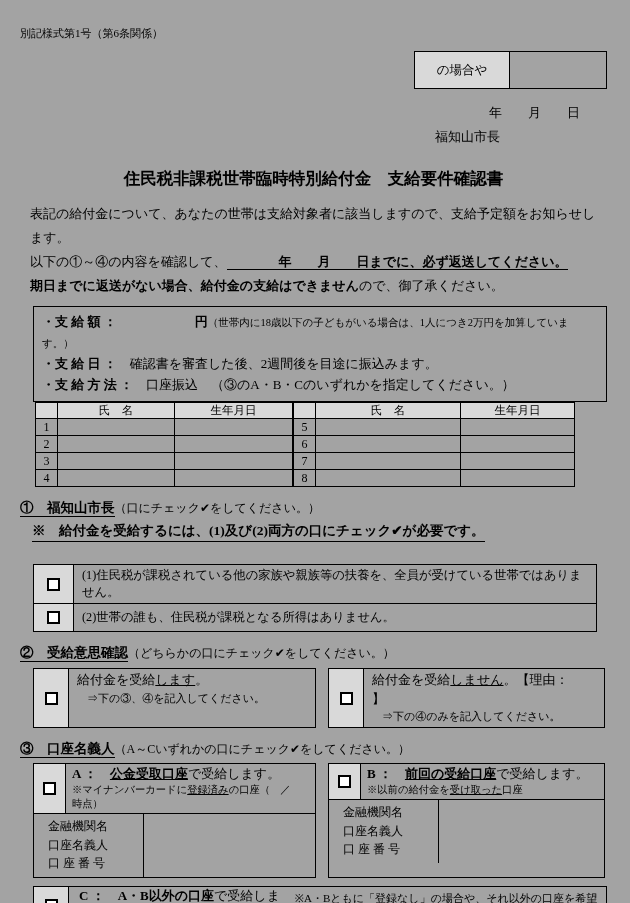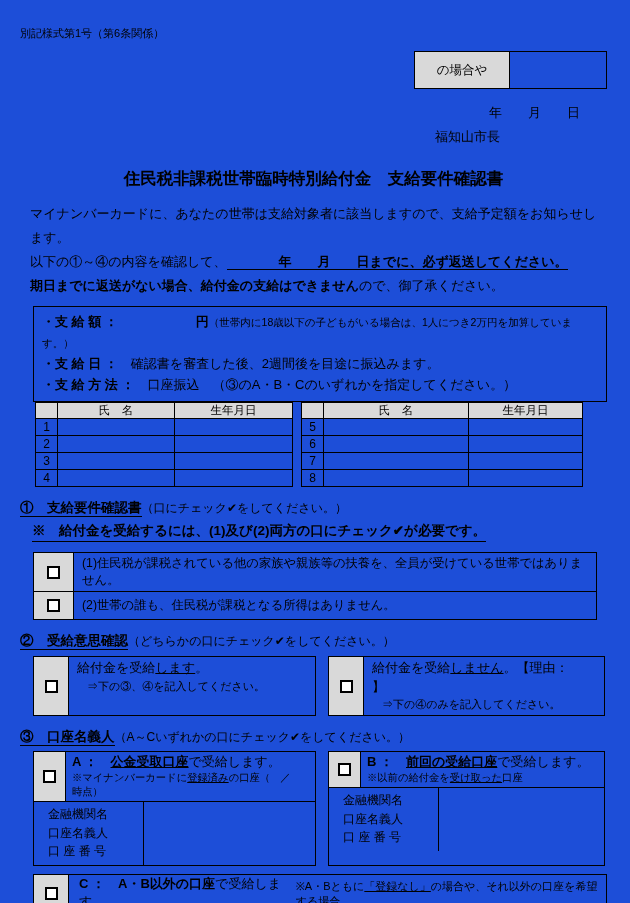--- a/index.html
+++ b/index.html
@@ -1,19 +1,19 @@
 <!DOCTYPE html>
 <html><head>
 <meta charset="utf-8">
 <style>
   * { margin:0; padding:0; box-sizing:border-box; }
   body { background:#fff; }
   .page {
-    position:relative; width:630px; height:903px; background:#1d4ed8;
-    font-family:Liberation Sans, sans-serif;
+    position:relative; width:630px; height:903px; background:#a3a3a3;
+    font-family:Liberation Serif, serif;
     color:#000; font-size:13px; overflow:hidden;
     padding:26px 23px 0 20px;
   }
   .gray { background:#d9d9d9; }
   .bold { font-weight:bold; }
   .u { text-decoration:underline; }
   .cb { display:inline-block; width:13px; height:13px; border:2px solid #000; background:#fff; vertical-align:middle; }
 
   .form-number { font-size:11px; }
 
@@ -26,32 +26,32 @@
 
   .doc-title { text-align:center; font-size:16.5px; font-weight:bold; margin-top:22px; }
 
   .intro { margin:12px 0 0 10px; line-height:1.85; font-size:13px; }
   .intro .b2u { border-bottom:1.5px solid #000; font-weight:bold; }
 
   .payment-box { border:1.5px solid #000; margin:8px 0 0 13px; padding:5px 6px 6px 8px; line-height:1.6; font-size:13px; }
   .payment-box .note-sm { font-size:10.5px; }
 
   .child-heading { font-weight:bold; margin:10px 0 3px 15px; font-size:13px; }
-  .child-tables { display:flex; margin-left:15px; gap:8px; }
+  .child-tables { display:flex; margin-left:15px; gap:0; }
   .ctable { border-collapse:collapse; }
   .ctable td { border:1px solid #000; height:17px; font-size:12px; padding:0 2px; }
   .ctable .hdr { text-align:center; font-size:11.5px; height:15px; }
   .ctable .num { width:22px; text-align:center; }
   .ctl .name { width:117px; } .ctl .dob { width:118px; text-align:center; }
   .ctr .name { width:145px; } .ctr .dob { width:114px; text-align:center; }
 
   .sec-heading { margin:12px 0 0 0; font-size:13.5px; }
   .sec-heading .ht { font-weight:bold; border-bottom:1.5px solid #000; padding-bottom:1px; }
   .sec-heading .hn { font-size:12px; }
-  .caution { margin:5px 0 4px 12px; font-size:13.5px; font-weight:bold; border-bottom:1.5px solid #000; display:inline-block; padding-bottom:1px; }
+  .caution { margin:5px 0 16px 12px; font-size:13.5px; font-weight:bold; border-bottom:1.5px solid #000; display:inline-block; padding-bottom:1px; }
 
   .req-table { border:1.5px solid #000; margin:6px 0 0 13px; width:564px; }
   .req-row { display:flex; border-bottom:1px solid #000; }
   .req-row:last-child { border-bottom:none; }
   .req-row .cbcell { width:40px; border-right:1px solid #000; display:flex; align-items:center; justify-content:center; padding:7px 0; }
   .req-row .txt { flex:1; display:flex; align-items:center; padding:2px 4px 2px 8px; font-size:12.3px; }
 
   .choice-row { display:flex; gap:12px; margin:6px 0 0 13px; }
   .choice-box { border:1.5px solid #000; display:flex; }
   .choice-box .cbcell { width:35px; border-right:1px solid #000; display:flex; align-items:center; justify-content:center; background:#d9d9d9; }
@@ -91,21 +91,21 @@
     <div class="lbl gray">の場合や</div>
     <div class="val"></div>
   </div>
 
   <div class="date-line">年　　月　　日</div>
   <div class="mayor-line">福知山市長</div>
 
   <div class="doc-title">住民税非課税世帯臨時特別給付金　支給要件確認書</div>
 
   <div class="intro">
-    <div>マイナンバーカードに、あなたの世帯は支給対象者に該当しますので、支給予定額をお知らせします。</div>
+    <div>表記の給付金について、あなたの世帯は支給対象者に該当しますので、支給予定額をお知らせします。</div>
     <div><span>以下の①～④の内容を確認して、</span><span class="b2u">　　　　年　　月　　日までに、必ず返送してください。</span></div>
     <div><span class="bold">期日までに返送がない場合、給付金の支給はできません</span><span>ので、御了承ください。</span></div>
   </div>
 
   <div class="payment-box">
     <div><span class="bold">・支 給 額 ：</span><span>　　　　　　</span><span class="bold">円</span><span class="note-sm">（世帯内に18歳以下の子どもがいる場合は、1人につき2万円を加算しています。）</span></div>
     <div><span class="bold">・支 給 日 ：</span>　<span>確認書を審査した後、2週間後を目途に振込みます。</span></div>
     <div><span class="bold">・支 給 方 法 ：</span>　<span>口座振込　（③のA・B・Cのいずれかを指定してください。）</span></div>
   </div>
 
@@ -163,21 +163,21 @@
           </tr>
       <tr>
             <td class="num">8</td>
             <td class="name"></td>
             <td class="dob"></td>
           </tr>
     </tbody>
       </table>
   </div>
 
-  <div class="sec-heading"><span class="ht">①　支給要件確認書</span><span class="hn">（口にチェック✔をしてください。）</span></div>
+  <div class="sec-heading"><span class="ht">①　福知山市長</span><span class="hn">（口にチェック✔をしてください。）</span></div>
   <div><span class="caution">※　給付金を受給するには、(1)及び(2)両方の口にチェック✔が必要です。</span></div>
 
   <div class="req-table">
     <div class="req-row">
       <div class="cbcell gray">
           <span class="cb"></span>
         </div>
       <div class="txt">(1)住民税が課税されている他の家族や親族等の扶養を、全員が受けている世帯ではありません。</div>
     </div>
     <div class="req-row">

